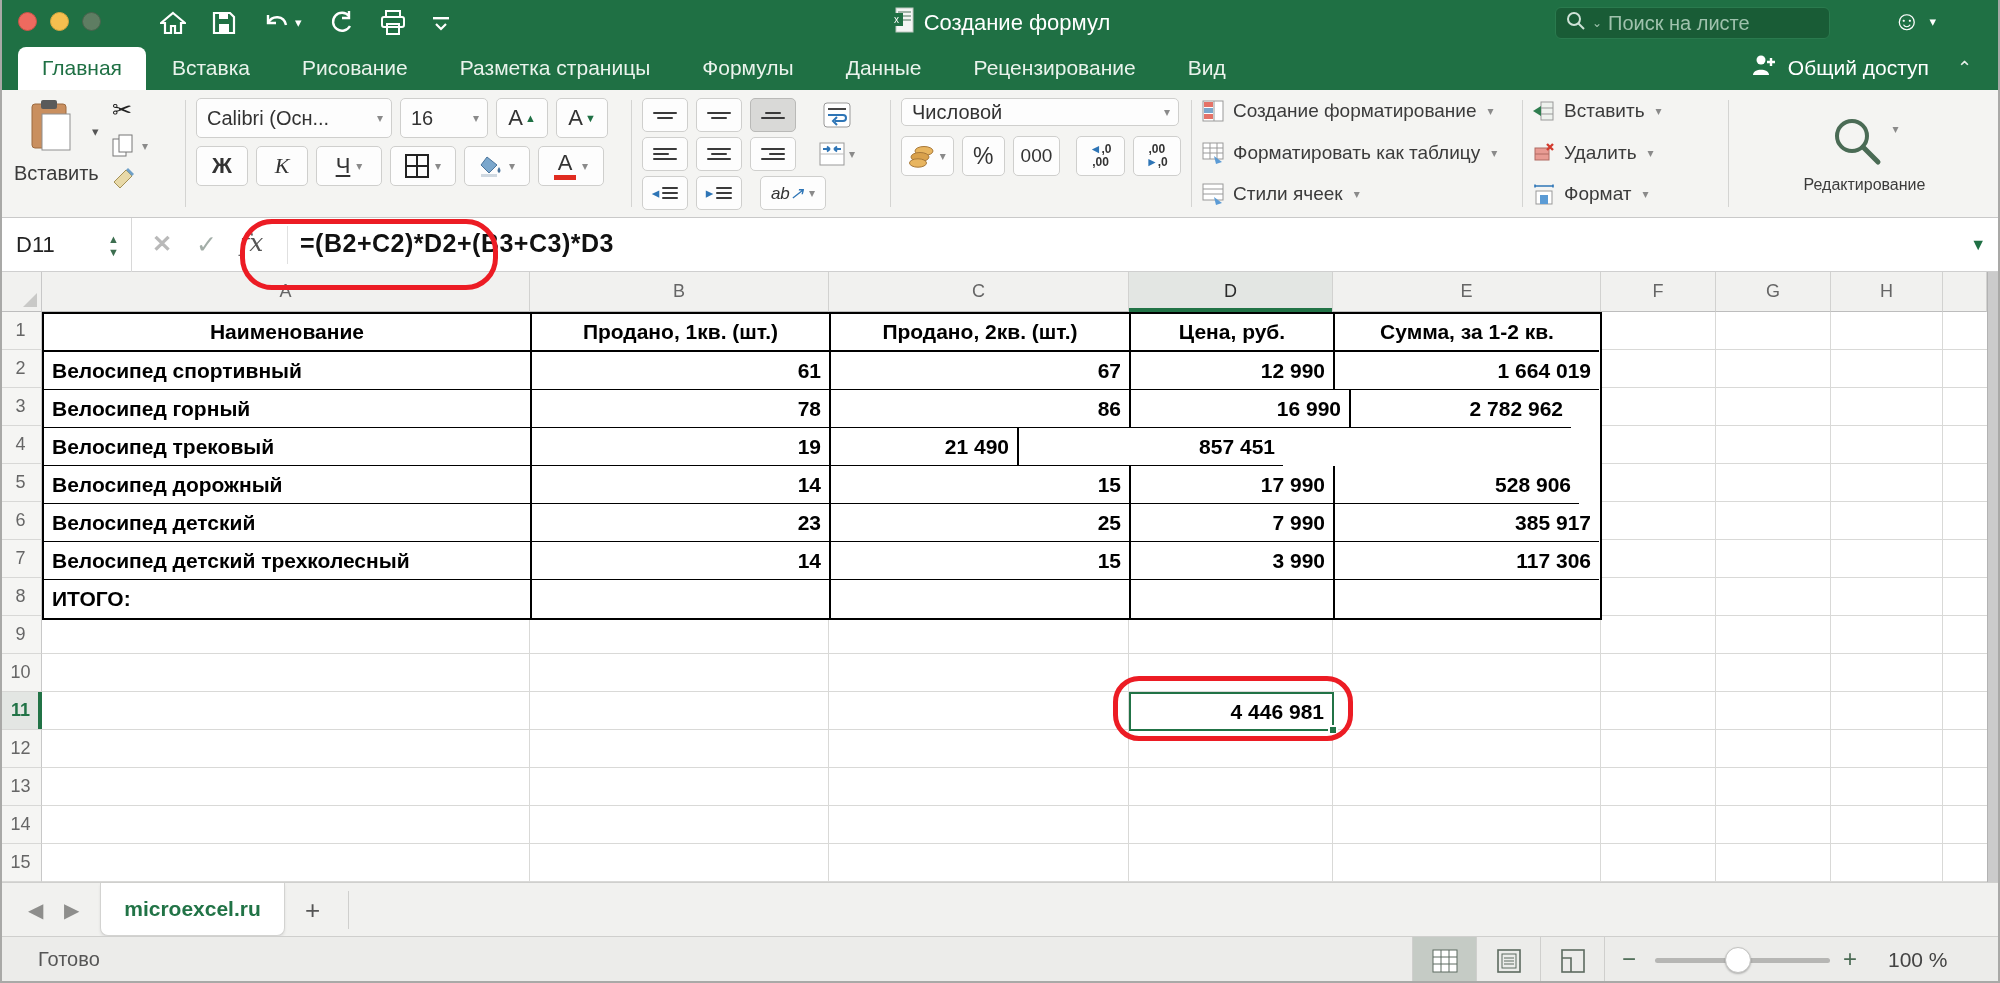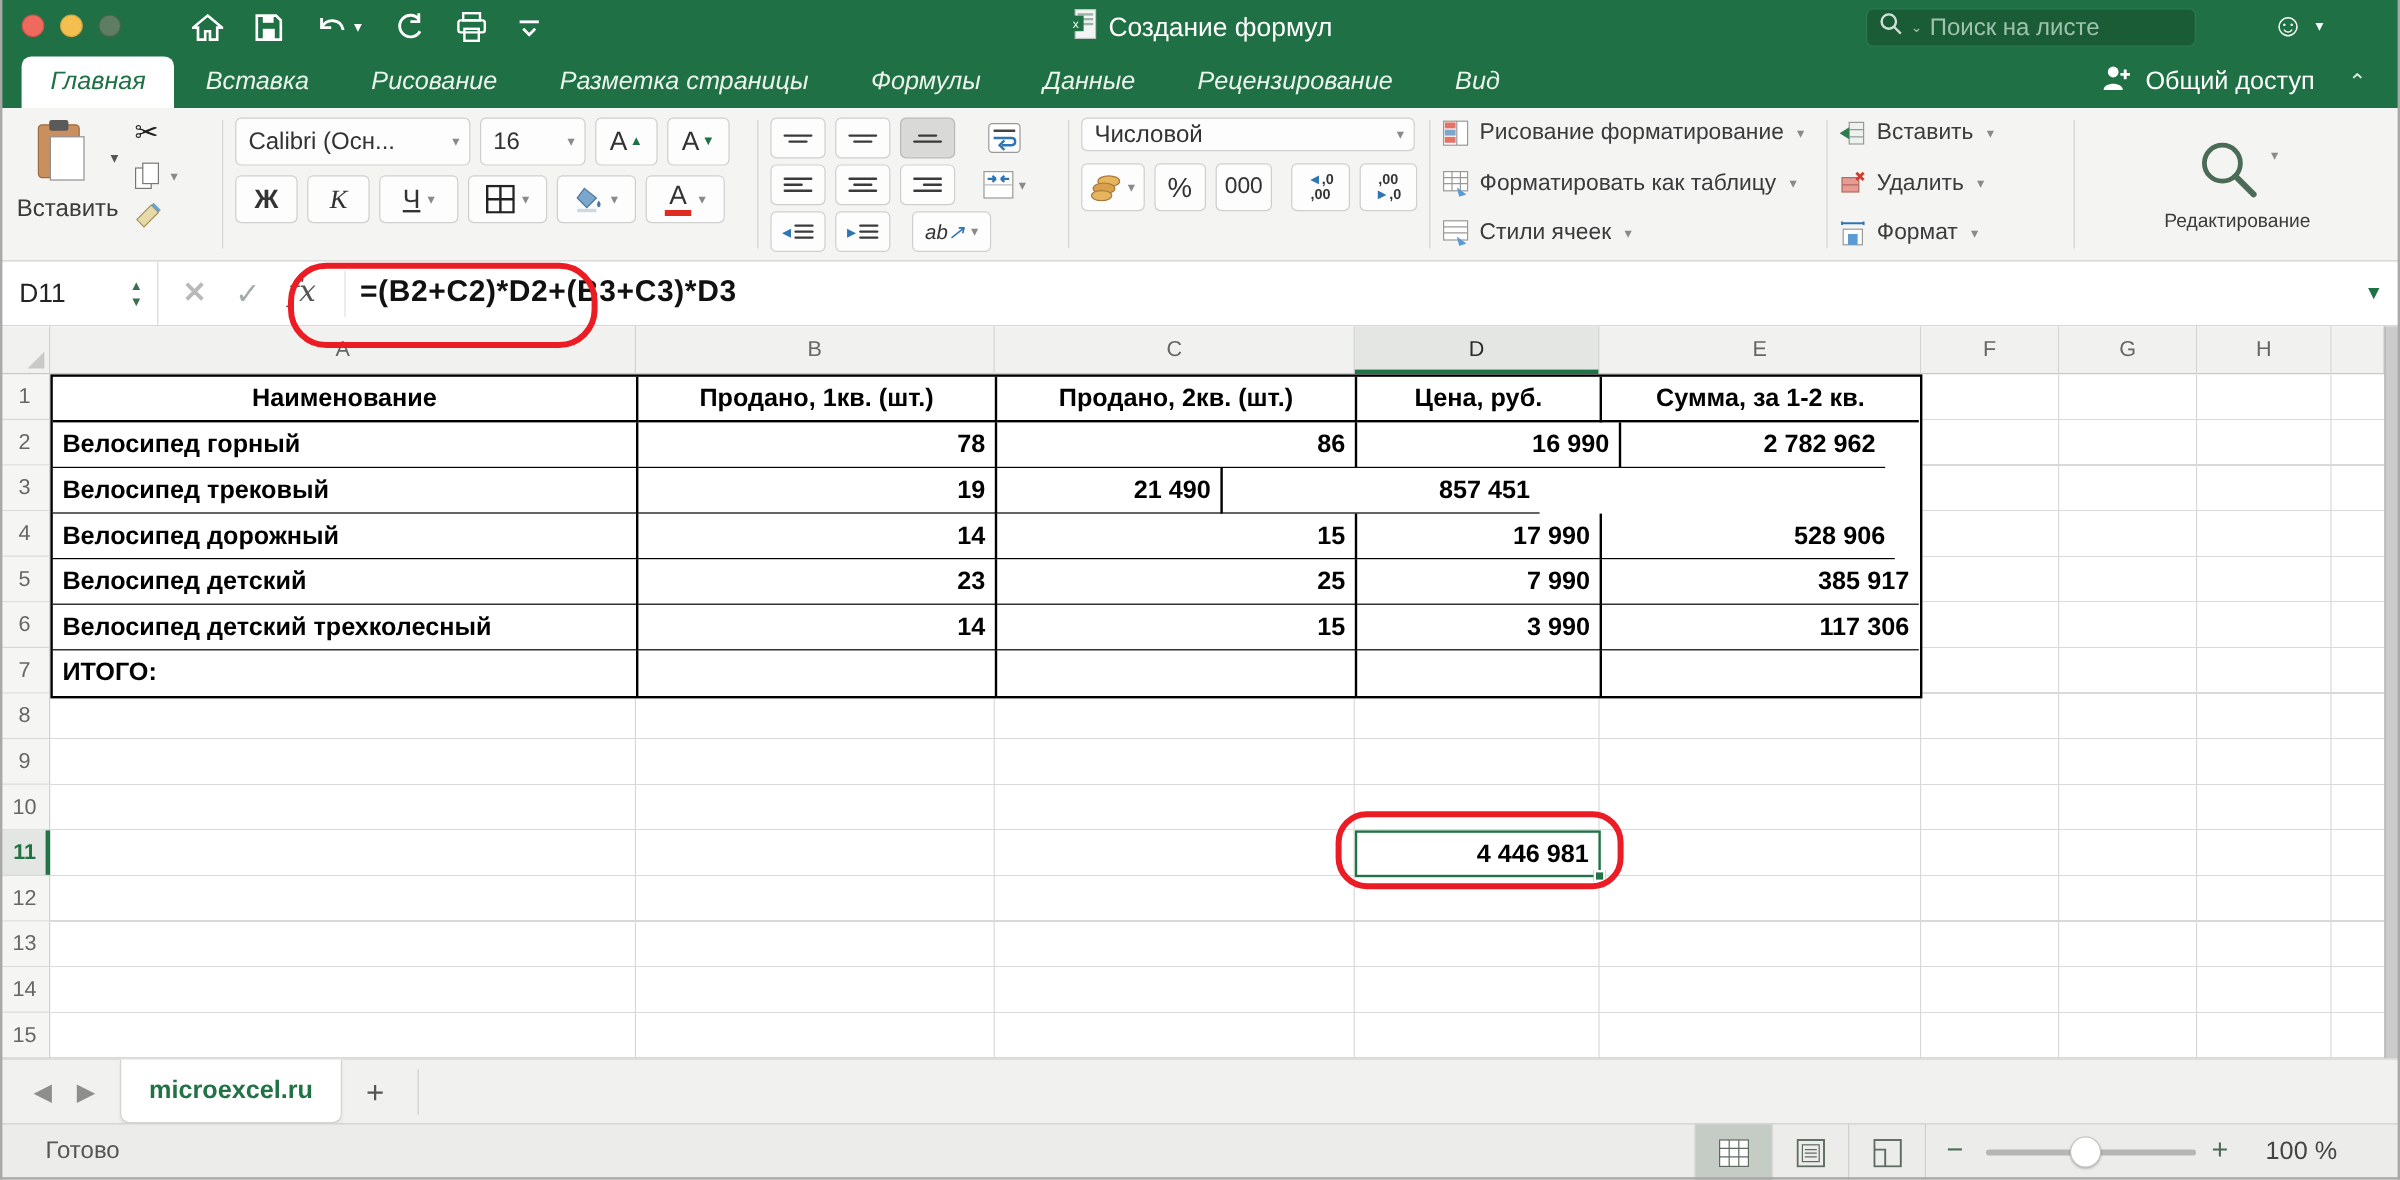--- a/index.html
+++ b/index.html
@@ -16,21 +16,21 @@
   .qa { position:absolute; left:160px; top:0; height:45px; display:flex; align-items:center; gap:26px; color:#fff; }
   .qa .ico { display:flex; align-items:center; }
   .qa svg { display:block; }
   .mini-dd { color:#fff; font-size:13px; margin-left:3px; }
   .doc-title { position:absolute; left:0; top:0; width:2000px; height:45px; display:flex; align-items:center; justify-content:center; gap:10px; color:#fff; font-size:22px; pointer-events:none;}
   .searchbox { position:absolute; left:1555px; top:7px; width:275px; height:32px; background:#195c36; border:1px solid #2a7a4e; border-radius:6px; display:flex; align-items:center; padding:0 10px; gap:6px; color:#9fc2ad; font-size:20px; }
   .smiley { position:absolute; left:1893px; top:6px; display:flex; align-items:center; gap:6px; color:#fff; font-size:27px; }
 
   
   .tabrow { position:absolute; left:0; top:45px; width:2000px; height:45px; background:#1f7044; }
-  #tabs { position:absolute; left:18px; top:0; height:45px; display:flex; align-items:flex-end; gap:0;font-style:italic; }
+  #tabs { position:absolute; left:18px; top:0; height:45px; display:flex; align-items:flex-end; gap:0; }
   .tab { color:#eaf3ec; font-size:21px; padding:9px 26px 10px; cursor:default; }
   .tab.active { background:#fff; color:#1f7044; border-radius:8px 8px 0 0; padding:9px 24px 10px; font-weight:400; }
   .share { position:absolute; right:28px; top:0; height:45px; display:flex; align-items:center; gap:10px; color:#fff; font-size:21px; }
   .share .chev { margin-left:18px; font-size:18px; color:#e6efe9; }
 
   
   .ribbon { position:absolute; left:0; top:90px; width:2000px; height:128px; background:#f4f4f2; border-bottom:1px solid #c9c9c9; display:flex; }
   .rsep { width:1px; background:#d4d4d2; margin:10px 0; }
   .rgroup { padding:8px 10px; display:flex; }
   .btn { background:#fdfdfd; border:1px solid #cfcfcd; border-radius:5px; display:flex; align-items:center; justify-content:center; color:#333; }
@@ -454,21 +454,21 @@
 
     <div class="rgroup g-styles">
       <div class="srow">
         <svg class="icon16" viewBox="0 0 22 22">
             <rect x="1" y="1" width="20" height="20" fill="#fff" stroke="#999"></rect>
             <rect x="2" y="2" width="9" height="5" fill="#e57368"></rect>
             <rect x="2" y="8" width="9" height="5" fill="#7ba7cc"></rect>
             <rect x="2" y="14" width="9" height="5" fill="#e57368"></rect>
             <line x1="12" y1="1" x2="12" y2="21" stroke="#999"></line>
           </svg>
-        <span class="lbl">Рисование форматирование</span>
+        <span class="lbl">Создание форматирование</span>
         <span class="dd">▾</span>
       </div>
       <div class="srow">
         <svg class="icon16" viewBox="0 0 22 22">
             <rect x="1" y="1" width="20" height="16" fill="#fff" stroke="#999"></rect>
             <line x1="1" y1="6" x2="21" y2="6" stroke="#999"></line>
             <line x1="1" y1="11" x2="21" y2="11" stroke="#999"></line>
             <line x1="8" y1="1" x2="8" y2="17" stroke="#999"></line>
             <line x1="15" y1="1" x2="15" y2="17" stroke="#999"></line>
             <path d="M12 14 L20 20 L14 22 Z" fill="#5b9bd5"></path>
@@ -594,20 +594,27 @@
     <div class="vscroll"></div>
     <div id="xtable">
         <div class="trow">
           <div class="tcell" style="width: 488px;">Наименование</div>
           <div class="tcell" style="width: 299px;">Продано, 1кв. (шт.)</div>
           <div class="tcell" style="width: 300px;">Продано, 2кв. (шт.)</div>
           <div class="tcell" style="width: 204px; text-align: right;">Цена, руб.</div>
           <div class="tcell" style="width: 264px;">Сумма, за 1-2 кв.</div>
         </div>
         <div class="trow">
+          <div class="tcell" style="width: 488px;">Велосипед спортивный</div>
+          <div class="tcell num" style="width: 299px;">61</div>
+          <div class="tcell num" style="width: 300px;">67</div>
+          <div class="tcell num" style="width: 204px;">12 990</div>
+          <div class="tcell num" style="width: 264px;">1 664 019</div>
+        </div>
+        <div class="trow">
           <div class="tcell" style="width: 488px;">Велосипед горный</div>
           <div class="tcell num" style="width: 299px;">78</div>
           <div class="tcell num" style="width: 300px;">86</div>
           <div class="tcell num" style="width: 220px;">16 990</div>
           <div class="tcell num" style="width: 220px;">2 782 962</div>
         </div>
         <div class="trow">
           <div class="tcell" style="width: 488px;">Велосипед трековый</div>
           <div class="tcell num" style="width: 299px;">19</div>
           <div class="tcell num" style="width: 188px;">21 490</div>

